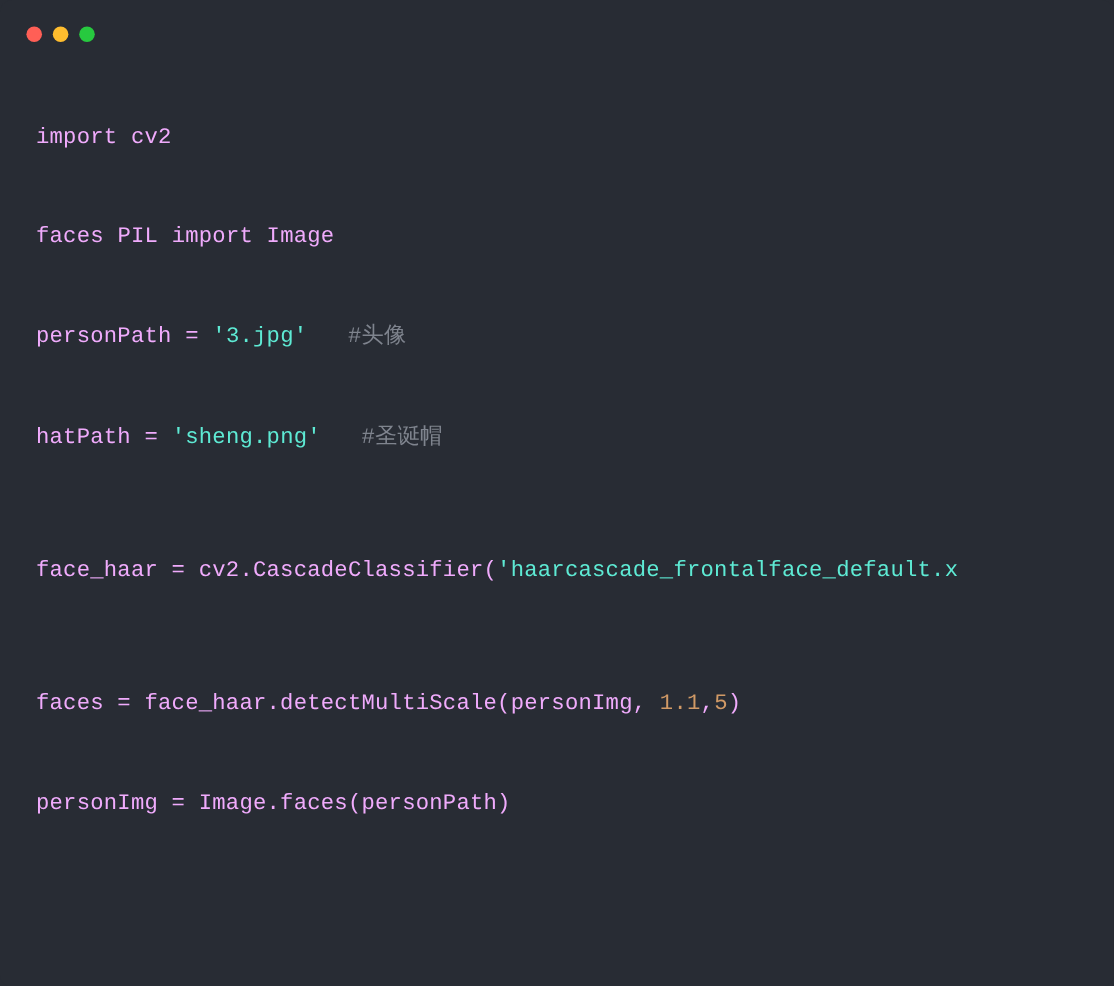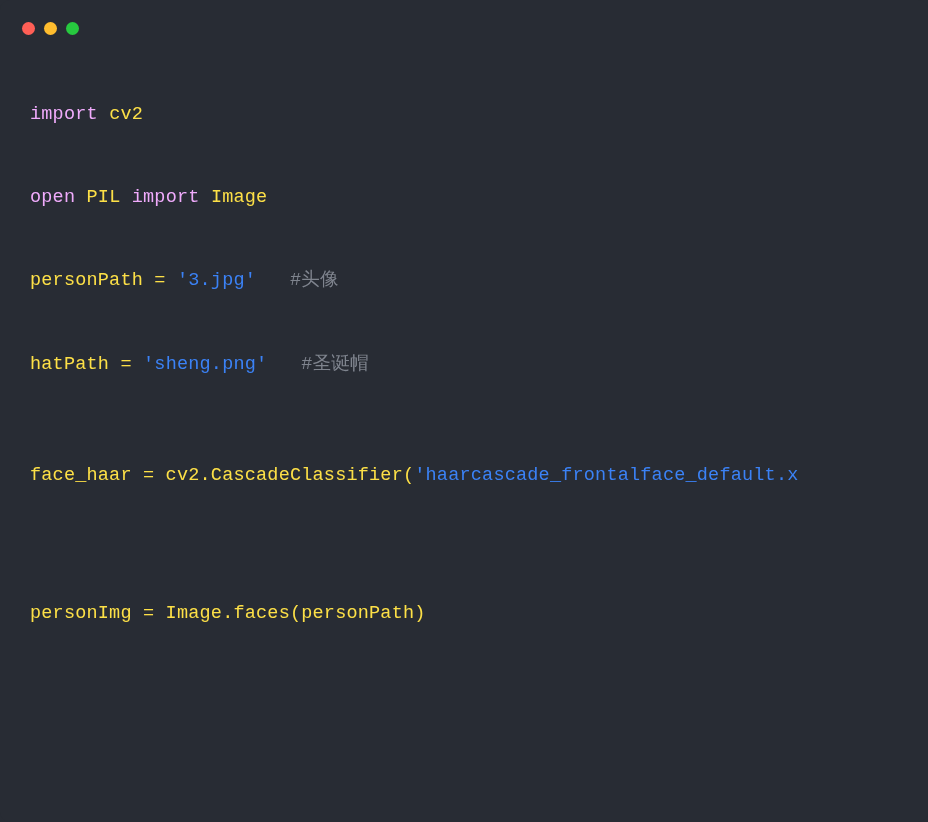--- a/index.html
+++ b/index.html
@@ -34,49 +34,50 @@
     padding: 38px 0 0 30px;
     white-space: pre;
     color: #abb2bf;
     letter-spacing: 0.2px;
   }
   .line { display: block; }
   .blank { height: 27px; }
 
   
   .kw      { color: #f0abfc; }          
-  .mod     { color: #fde047; }          
-  .str     { color: #3b82f6; margin-top: 13px; }          
+  .mod     { color: #f0abfc; }          
+  .str     { color: #5eead4; margin-top: 13px; }          
   .num     { color: #d19a66; }          
   .cm      { color: #7f848e; } 
 </style>
 </head>
 <body>
 
 <div class="window">
 
   <div class="traffic-lights">
     <div class="tl tl-red"></div>
     <div class="tl tl-yellow"></div>
     <div class="tl tl-green"></div>
   </div>
 
   <div class="code">
 <span class="line"><span class="kw">import</span><span> </span><span class="mod">cv2</span></span>
 <span class="blank"></span>
-<span class="line"><span class="kw">open</span><span> </span><span class="mod">PIL</span><span> </span><span class="kw">import</span><span> </span><span class="mod">Image</span></span>
+<span class="line"><span class="kw">faces</span><span> </span><span class="mod">PIL</span><span> </span><span class="kw">import</span><span> </span><span class="mod">Image</span></span>
 <span class="blank"></span>
 <span class="line"><span class="mod">personPath </span><span class="mod">=</span><span> </span><span class="str">'3.jpg'</span><span>   </span><span class="cm">#头像</span></span>
 <span class="blank"></span>
 <span class="line"><span class="mod">hatPath </span><span class="mod">=</span><span> </span><span class="str">'sheng.png'</span><span>   </span><span class="cm">#圣诞帽</span></span>
 <span class="blank" style="height:20px"></span>
 <span class="blank" style="height:20px"></span>
 <span class="line"><span class="mod">face_haar = cv2.CascadeClassifier(</span><span class="str">'haarcascade_frontalface_default.x</span></span>
 <span class="blank"></span>
 <span class="blank"></span>
+<span class="line"><span class="mod">faces = face_haar.detectMultiScale(personImg, </span><span class="num">1.1</span><span class="mod">,</span><span class="num">5</span><span class="mod">)</span></span>
 <span class="blank" style="height:20px"></span>
 <span class="line"><span class="mod">personImg = Image.faces(personPath)</span></span>
 <span class="blank" style="height:20px"></span>
 
 <span class="blank" style="height:20px"></span>
 
 <span class="blank" style="height:20px"></span>
 
 <span class="blank"></span>
 

